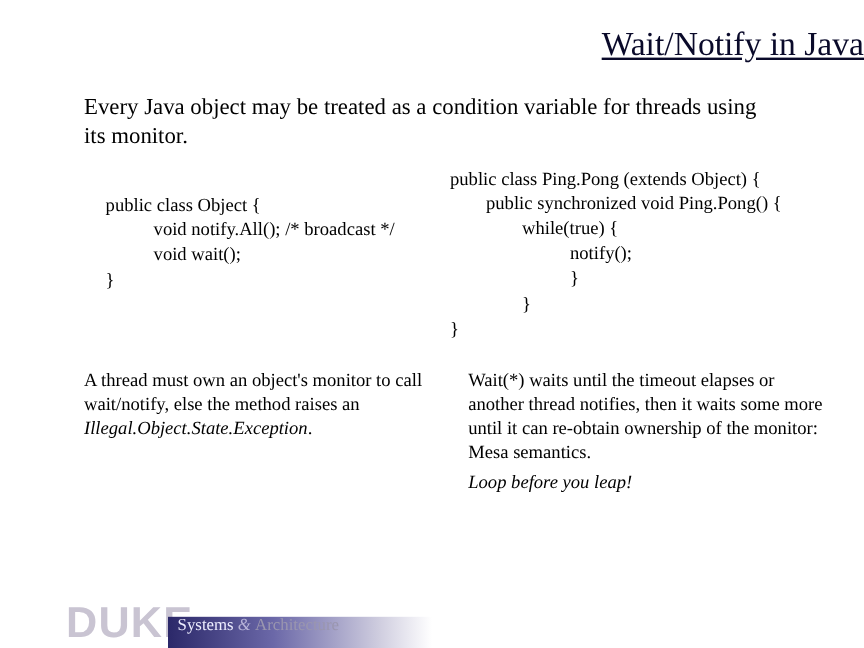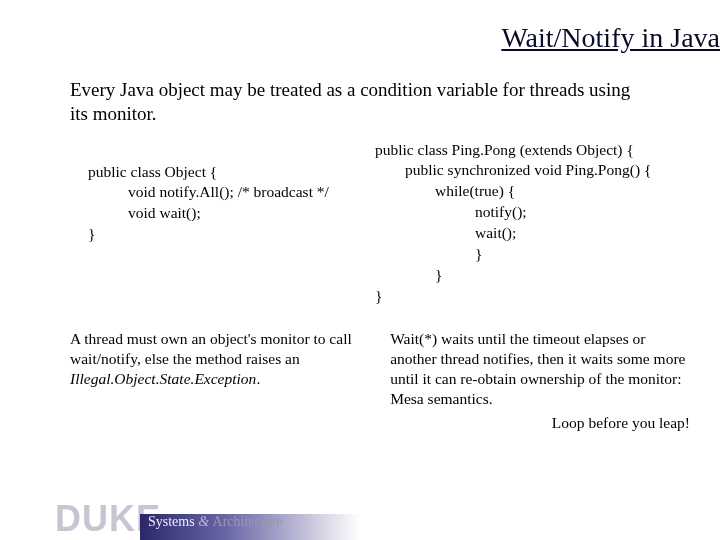--- a/index.html
+++ b/index.html
@@ -53,21 +53,21 @@
     gap: 20px;
   }
   .note-left, .note-right {
     width: 50%;
     font-size: 15.5px;
     line-height: 1.3;
   }
   .note-left { padding-right: 10px; }
   .italic { font-style: italic; }
   .loop-line {
-    text-align: right;
+    font-style: italic;
     padding-top: 4px;
   }
   .footer {
     position: absolute;
     left: 0;
     bottom: 0;
     width: 360px;
     height: 38px;
     display: flex;
     align-items: flex-end;
@@ -113,21 +113,20 @@
     <div>public class Object {</div>
     <div class="c-ind1">void notify.All(); /* broadcast */</div>
     <div class="c-ind1">void wait();</div>
     <div>}</div>
   </div>
   <div class="code-right">
     <div class="r-ind0">public class Ping.Pong (extends Object) {</div>
     <div class="r-ind1">public synchronized void Ping.Pong() {</div>
     <div class="r-ind2">while(true) {</div>
     <div class="r-ind3">notify();</div>
-    <div class="r-ind3">wait();</div>
     <div class="r-close3">}</div>
     <div class="r-close2">}</div>
     <div class="r-ind0">}</div>
   </div>
 </div>
 
 <div class="notes">
   <div class="note-left">
     <span>A thread must own an object's monitor to call wait/notify, else the method raises an </span><span class="italic">Illegal.Object.State.Exception</span><span>.</span>
   </div>

